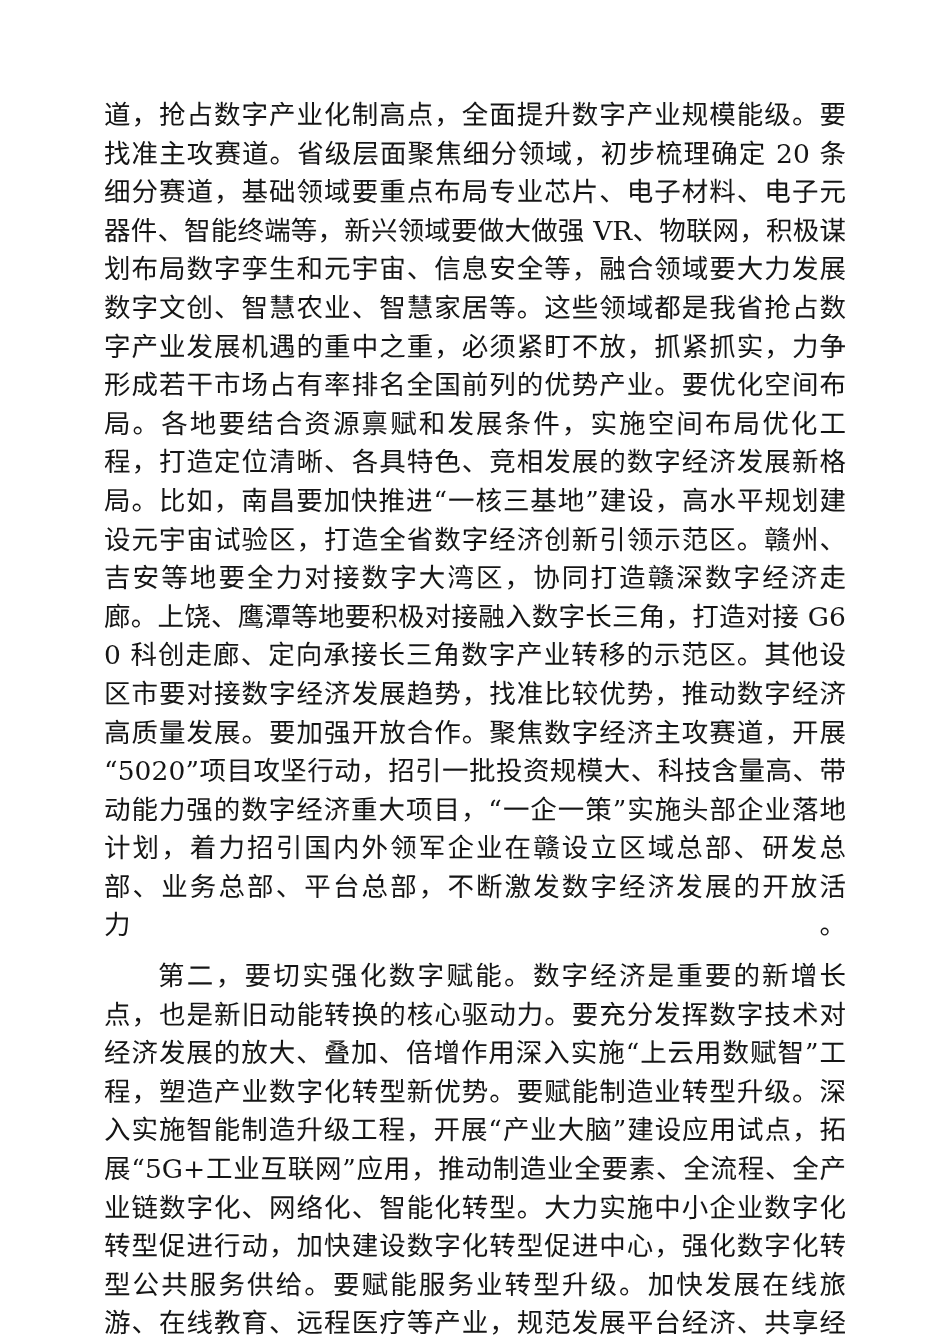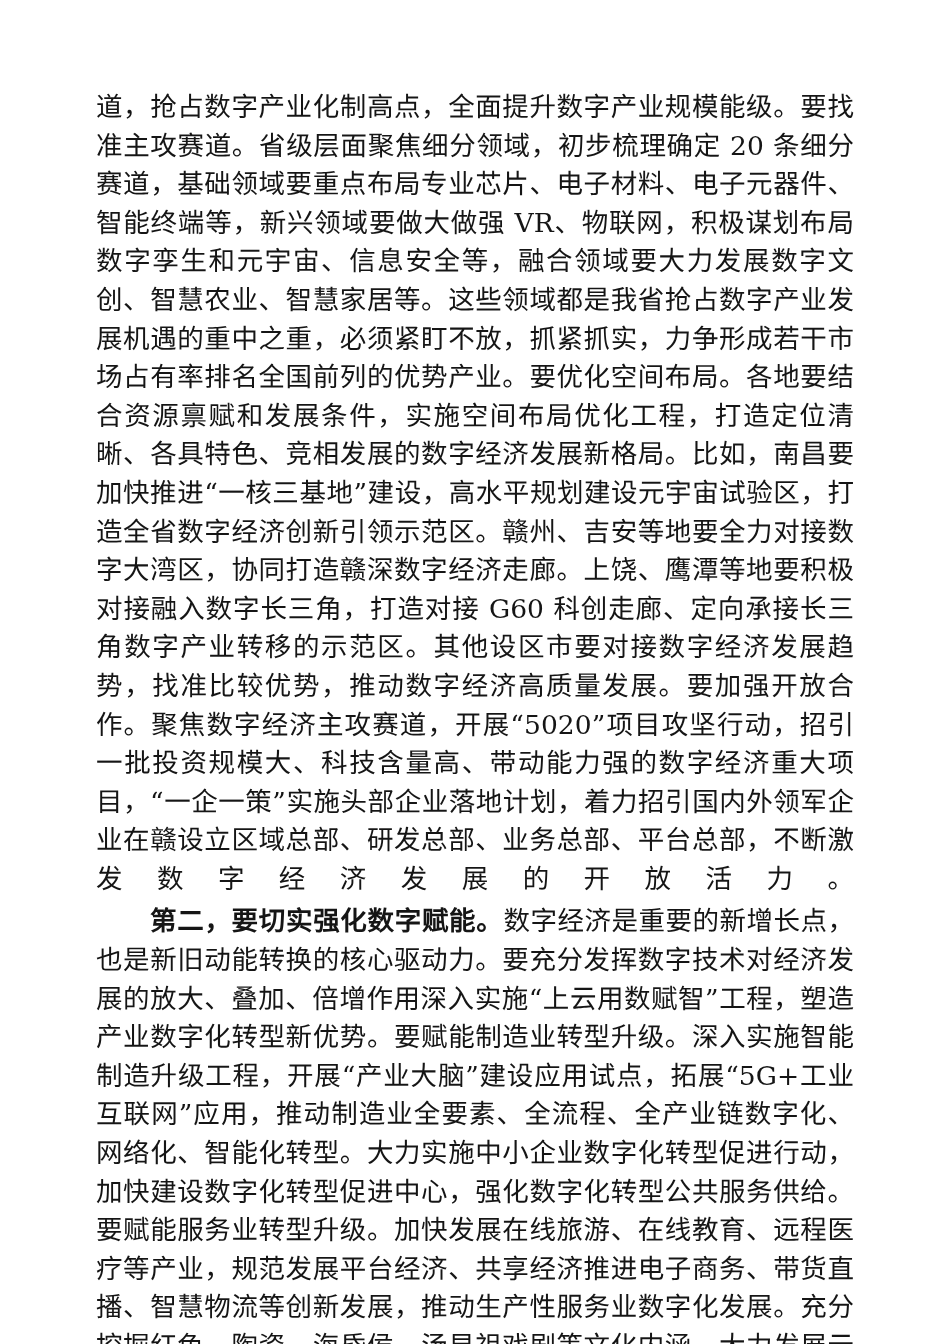--- a/index.html
+++ b/index.html
@@ -25,42 +25,42 @@
   
   #text-column {
     position: absolute;
     left: 92px;
     top: 84px;
     width: 766px;
     color: #151515;
   }
 
   .para {
-    margin: 4px;
+    margin: 12px;
     padding: 0;
     font-size: 26.5px;
     line-height: 38.6px;
     text-align: justify;
     text-justify: inter-character;
     text-align-last: left;
     letter-spacing: 0.1px;
     word-break: break-all;
     -webkit-font-smoothing: antialiased;
   }
 
   .para.indent {
     text-indent: 54px;
   }
 
   .para.last-justify {
     text-align-last: justify;
   }
 
   .runin-heading {
-    font-weight: 700;
+    font-weight: 400;
     letter-spacing: 0.3px;
   }
 </style>
 </head>
 <body>
 
 <div id="page" style="background: rgb(255, 255, 255); width: 950px; height: 1344px;">
 
   <div id="text-column" style="color: rgb(21, 21, 21);">
 

